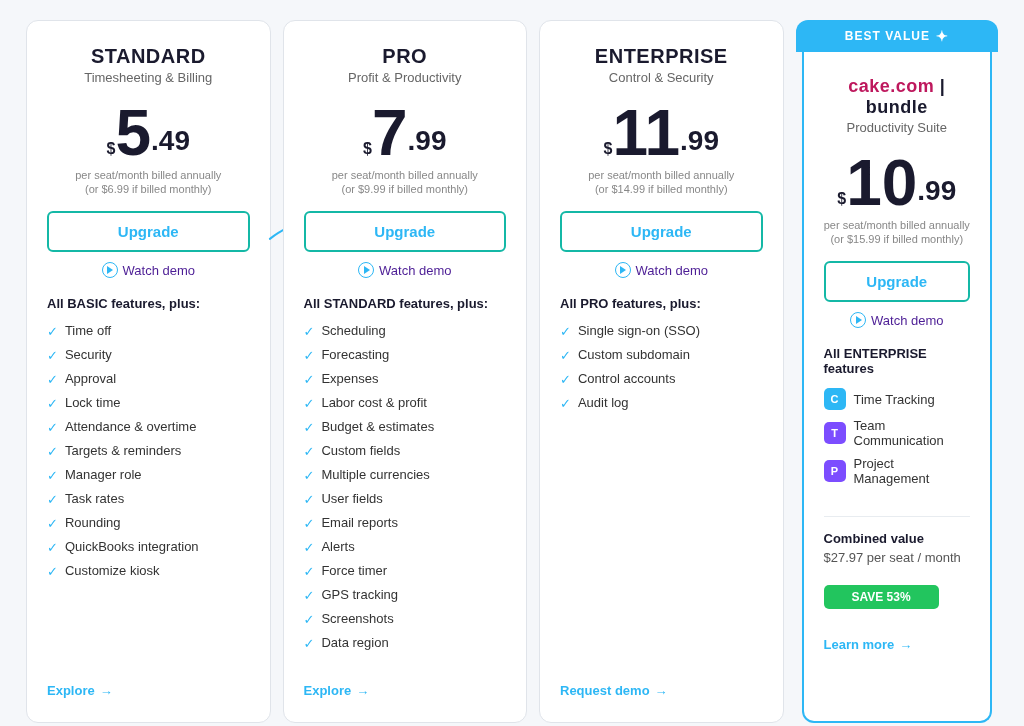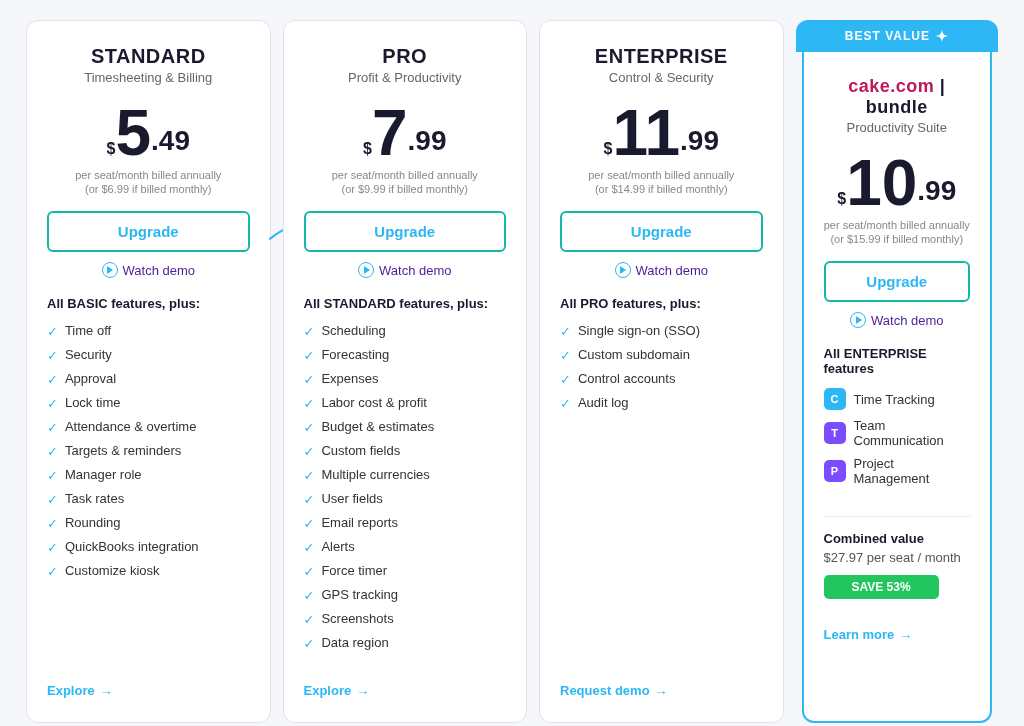--- a/index.html
+++ b/index.html
@@ -234,21 +234,21 @@
     .app-icon.project { background: #7c4dff; }
     .combined-value {
       font-size: 13px;
       font-weight: 700;
       color: #1a1a2e;
       margin-bottom: 4px;
     }
     .combined-price {
       font-size: 13px;
       color: #555;
-      margin-bottom: 10px;
+      margin-bottom: 20px;
     }
     .save-badge {
       display: inline-block;
       background: #22c55e;
       color: #fff;
       font-size: 12px;
       font-weight: 700;
       padding: 5px 28px;
       border-radius: 5px;
       margin-bottom: 14px;

